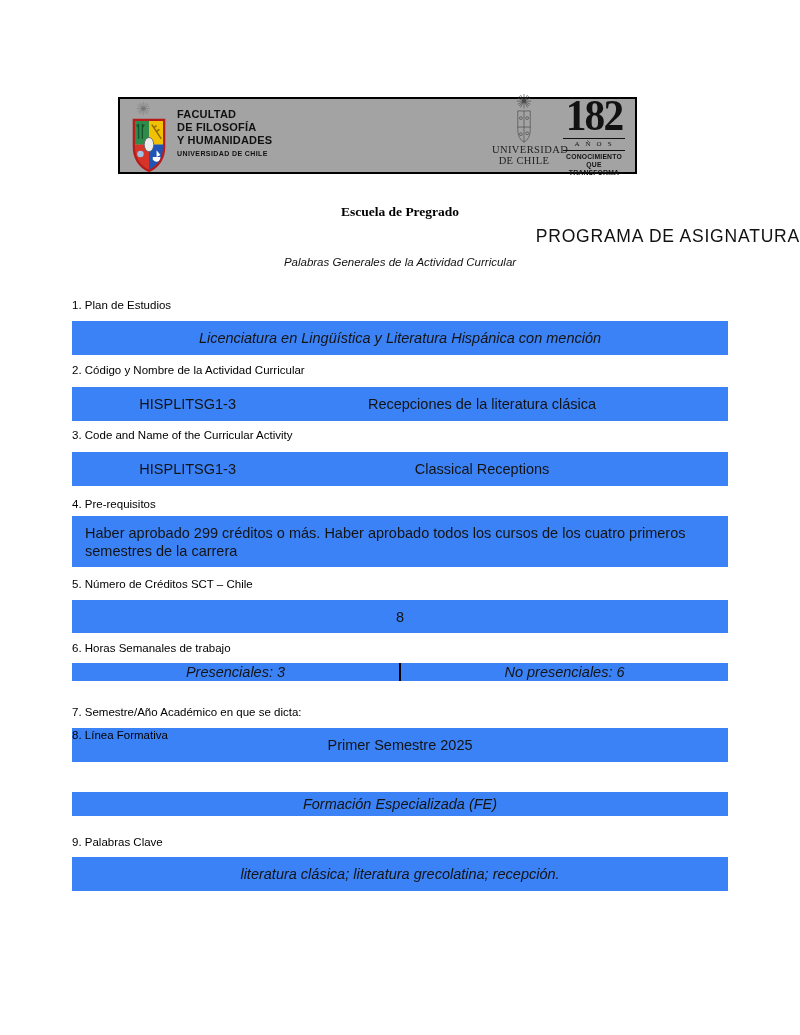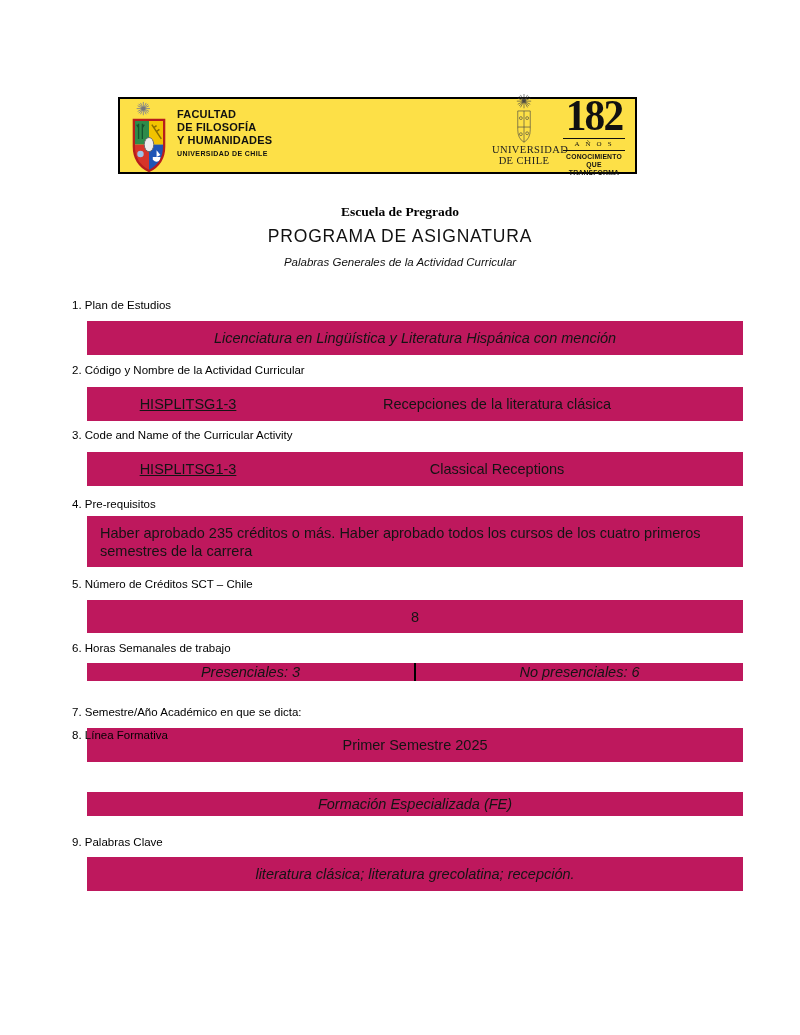--- a/index.html
+++ b/index.html
@@ -1,21 +1,21 @@
 <!DOCTYPE html>
 <html><head>
 <meta charset="utf-8">
 <style>
   html,body{margin:0;padding:0;background:#ffffff;}
   .page{position:relative;width:800px;height:1035px;background:#ffffff;
         font-family:"Liberation Sans", sans-serif;color:#000;overflow:hidden;}
 
   
   .header-box{position:absolute;left:118px;top:97px;width:519px;height:77px;
-              border:2px solid #000;background:#fde047;display:flex;
+              border:2px solid #000;background:#a3a3a3;display:flex;
               justify-content:space-between;align-items:center;padding:0 10px 0 10px;box-sizing:border-box;}
   .logo-left{display:flex;align-items:flex-start;gap:9px;}
   .logo-left svg{display:block;margin-top:2px;}
   .fac-text{margin-top:9px;}
   .fac-line{font-weight:bold;font-size:11px;line-height:13px;letter-spacing:0.2px;color:#111;}
   .fac-sub{font-weight:bold;font-size:7px;letter-spacing:0.4px;margin-top:3px;color:#111;}
 
   .logo-right{display:flex;align-items:flex-start;gap:7px;}
   .emblem-col{width:64px;text-align:center;}
   .emblem-col svg{display:block;margin:0 auto;}
@@ -26,32 +26,32 @@
                 font-weight:bold;letter-spacing:-2px;transform:scaleX(0.92);color:#111;}
   .years-label{border-top:1.5px solid #111;border-bottom:1.5px solid #111;
                font-family:"Liberation Serif", serif;font-size:7px;letter-spacing:6px;
                padding:1.5px 0 1.5px 4px;margin-top:2px;color:#111;}
   .tagline{font-size:6.8px;font-weight:bold;line-height:8px;margin-top:2.5px;
            letter-spacing:0.2px;color:#111;}
 
   
   .school{position:absolute;left:0;top:204px;width:100%;text-align:center;
           font-family:"Liberation Serif", serif;font-weight:bold;font-size:13.5px;}
-  .main-title{position:absolute;left:0;top:226px;width:100%;text-align:center;
+  .main-title{position:absolute;left:0;top:226px;width:100%;text-align:right;
           font-size:17.5px;letter-spacing:0.8px;color:#111;}
   .subtitle{position:absolute;left:0;top:256px;width:100%;text-align:center;
           font-style:italic;font-size:11.5px;color:#111;}
 
   
   .sec-label{position:absolute;left:72px;font-size:11.5px;color:#000;}
-  .sec-box{position:absolute;left:87px;width:656px;background:#be185d;box-sizing:border-box;
+  .sec-box{position:absolute;left:72px;width:656px;background:#3b82f6;box-sizing:border-box;
            display:flex;align-items:center;justify-content:center;
            font-size:14.5px;color:#141414;}
   .italic{font-style:italic;}
-  .code-cell{flex:0 0 25%;padding-left:38px;box-sizing:border-box;text-align:center;text-decoration:underline;}
+  .code-cell{flex:0 0 25%;padding-left:38px;box-sizing:border-box;text-align:right;}
   .name-cell{flex:1;text-align:center;}
   .left-text{justify-content:flex-start;text-align:left;padding:0 13px;line-height:18px;font-size:14.5px;}
   .half-cell{flex:1;text-align:center;}
   .half-cell.right{border-left:2px solid #000;align-self:stretch;display:flex;
                    align-items:center;justify-content:center;}
 
   .lbl1{top:299px}.box1{top:321px;height:34px}
   .lbl2{top:364px}.box2{top:387px;height:34px}
   .lbl3{top:429px}.box3{top:452px;height:34px}
   .lbl4{top:498px}.box4{top:516px;height:51px}
@@ -159,21 +159,21 @@
     <div class="name-cell">Recepciones de la literatura clásica</div>
   </div>
 
   <div class="sec-label lbl3">3. Code and Name of the Curricular Activity</div>
   <div class="sec-box box3">
     <div class="code-cell">HISPLITSG1-3</div>
     <div class="name-cell">Classical Receptions</div>
   </div>
 
   <div class="sec-label lbl4">4. Pre-requisitos</div>
-  <div class="sec-box box4 left-text">Haber aprobado 235 créditos o más. Haber aprobado todos los cursos de los cuatro primeros semestres de la carrera</div>
+  <div class="sec-box box4 left-text">Haber aprobado 299 créditos o más. Haber aprobado todos los cursos de los cuatro primeros semestres de la carrera</div>
 
   <div class="sec-label lbl5">5. Número de Créditos SCT – Chile</div>
   <div class="sec-box box5">8</div>
 
   <div class="sec-label lbl6">6. Horas Semanales de trabajo</div>
   <div class="sec-box box6">
     <div class="half-cell italic">Presenciales: 3</div>
     <div class="half-cell right italic">No presenciales: 6</div>
   </div>
 

